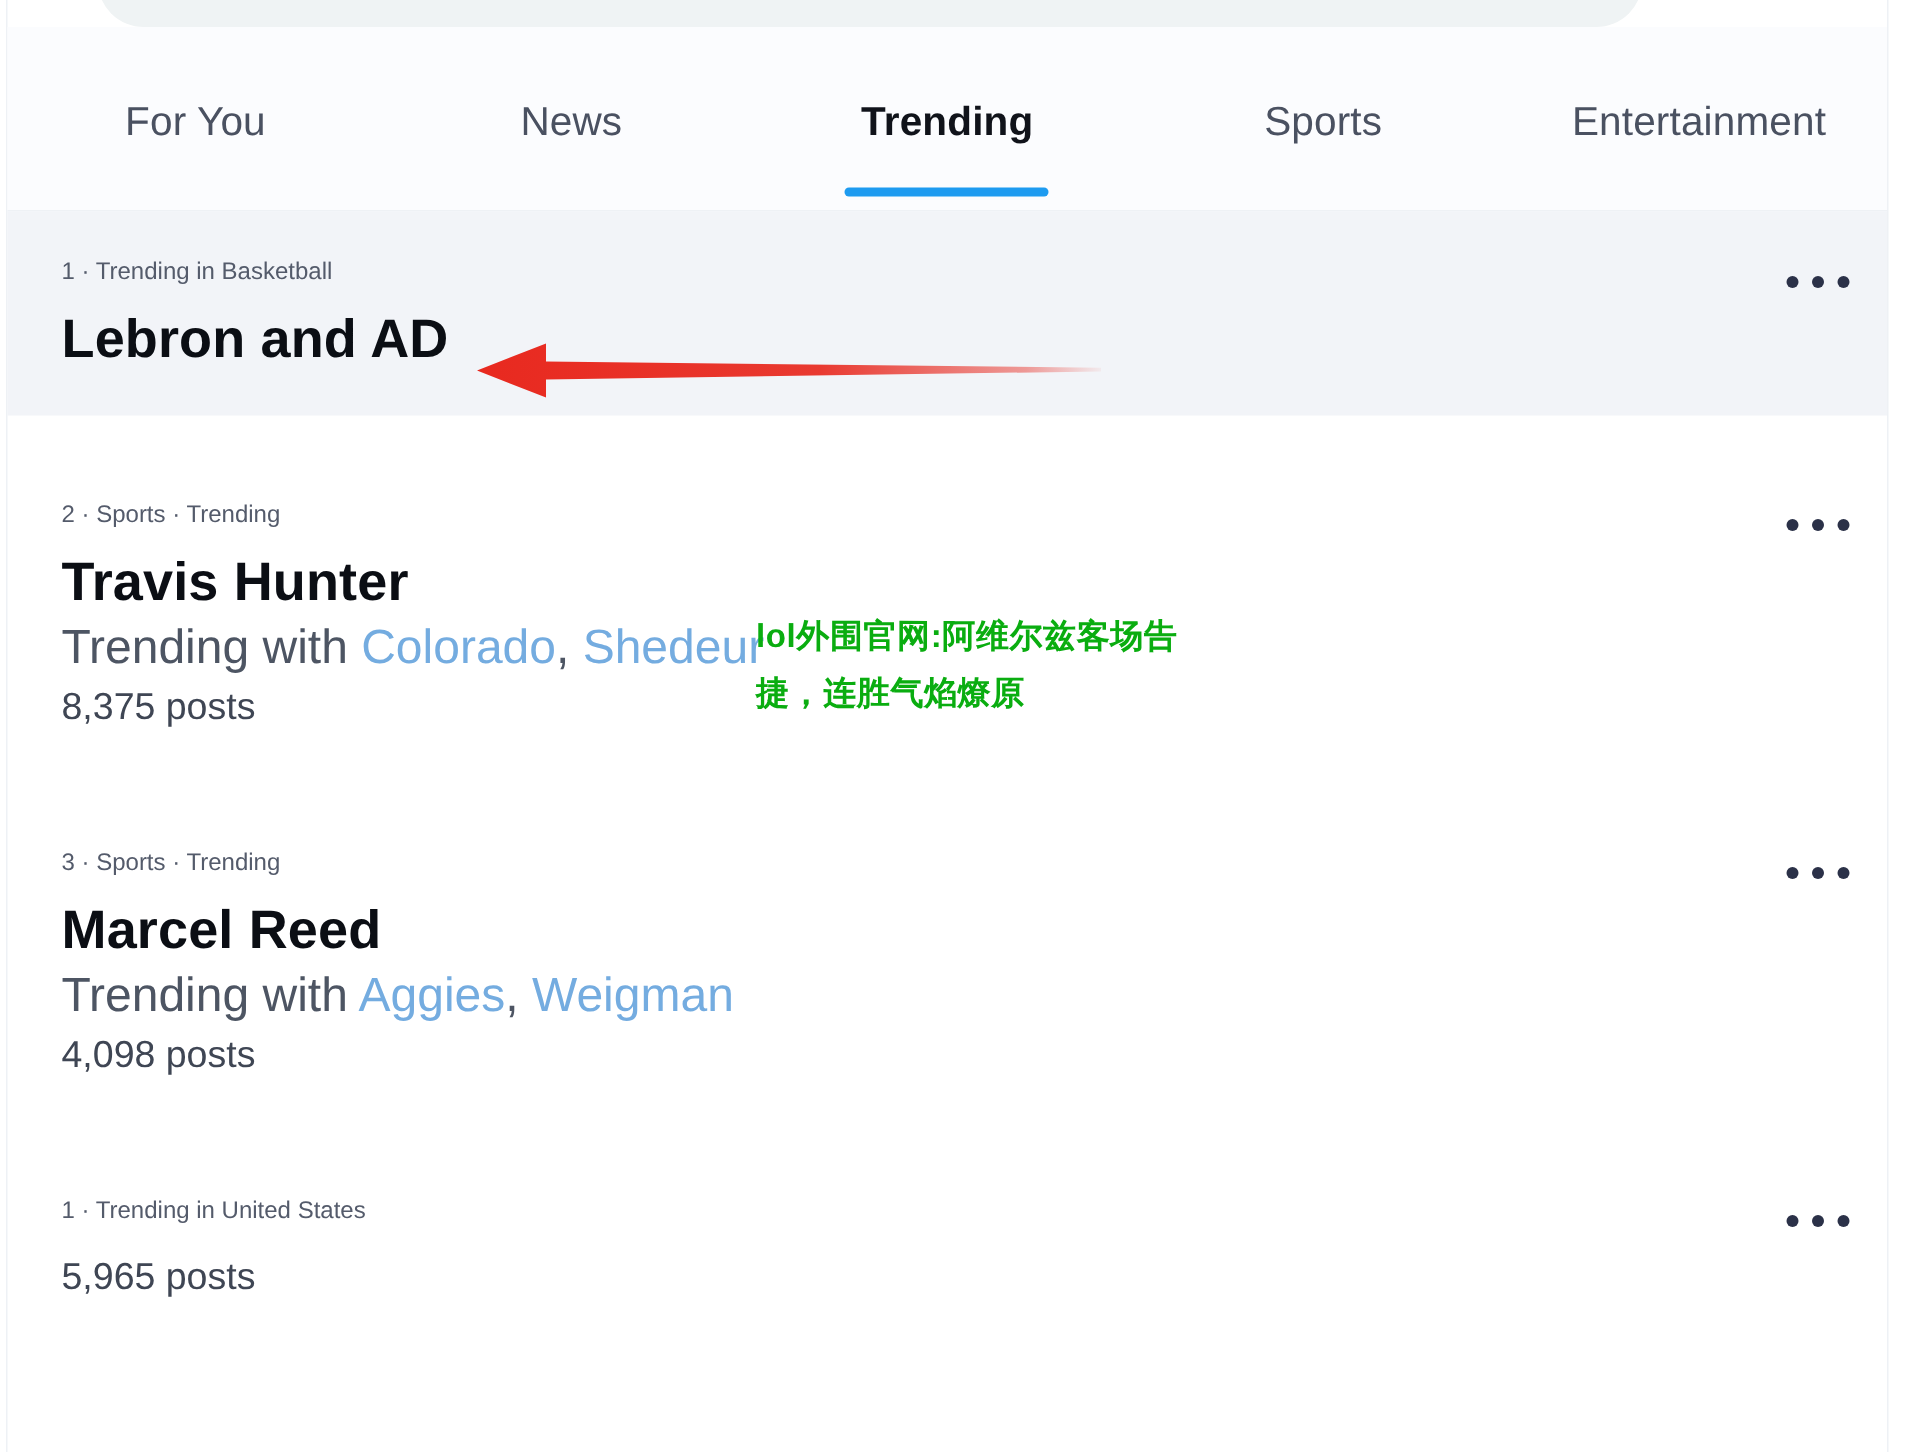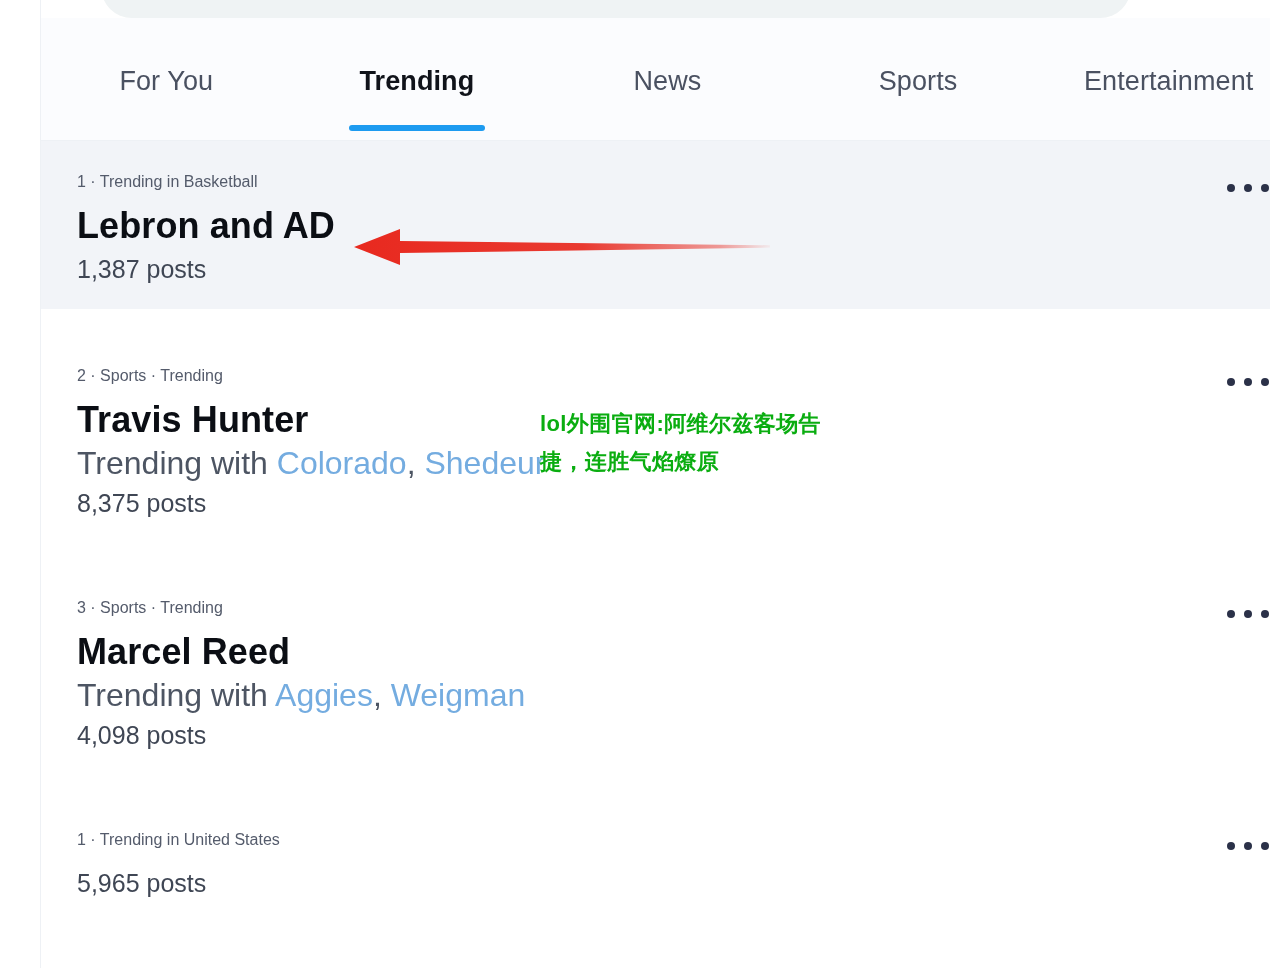--- a/index.html
+++ b/index.html
@@ -14,21 +14,20 @@
     font-family: "Liberation Sans", "DejaVu Sans", sans-serif;
     -webkit-font-smoothing: antialiased;
   }
 
   #app {
     position: relative;
     width: 1024px;
     height: 968px;
     background: #ffffff;
     box-sizing: border-box;
-    margin-left: 36px;
   }
 
   
   .col-border-left {
     position: absolute;
     left: 4px;
     top: 0;
     width: 1px;
     height: 968px;
     background: #eef1f5;
@@ -209,44 +208,43 @@
   <div class="col-border-left"></div>
   <div class="col-border-right"></div>
 
   <div class="search-stub" placeholder=""></div>
 
   <div class="tabbar">
     <div class="tab">
       <span class="tab-label">For You</span>
 
     </div>
+    <div class="tab">
+      <span class="tab-label">News</span>
+
+    </div>
     <div class="tab active">
       <span class="tab-label">Trending</span>
       <span class="tab-underline"></span>
     </div>
     <div class="tab">
-      <span class="tab-label">News</span>
-
-    </div>
-    <div class="tab">
       <span class="tab-label">Sports</span>
 
     </div>
     <div class="tab">
       <span class="tab-label">Entertainment</span>
 
     </div>
   </div>
 
   <div class="trend-list">
 
     <div class="trend-item highlight">
       <p class="trend-meta">1 · Trending in Basketball</p>
       <p class="trend-title">Lebron and AD</p>
-      <p class="trend-posts">1,387 posts</p>
       <div class="more-btn">
         <span class="dot"></span>
         <span class="dot"></span>
         <span class="dot"></span>
       </div>
     </div>
 
     <div class="trend-item">
       <p class="trend-meta">2 · Sports · Trending</p>
       <p class="trend-title">Travis Hunter</p>

